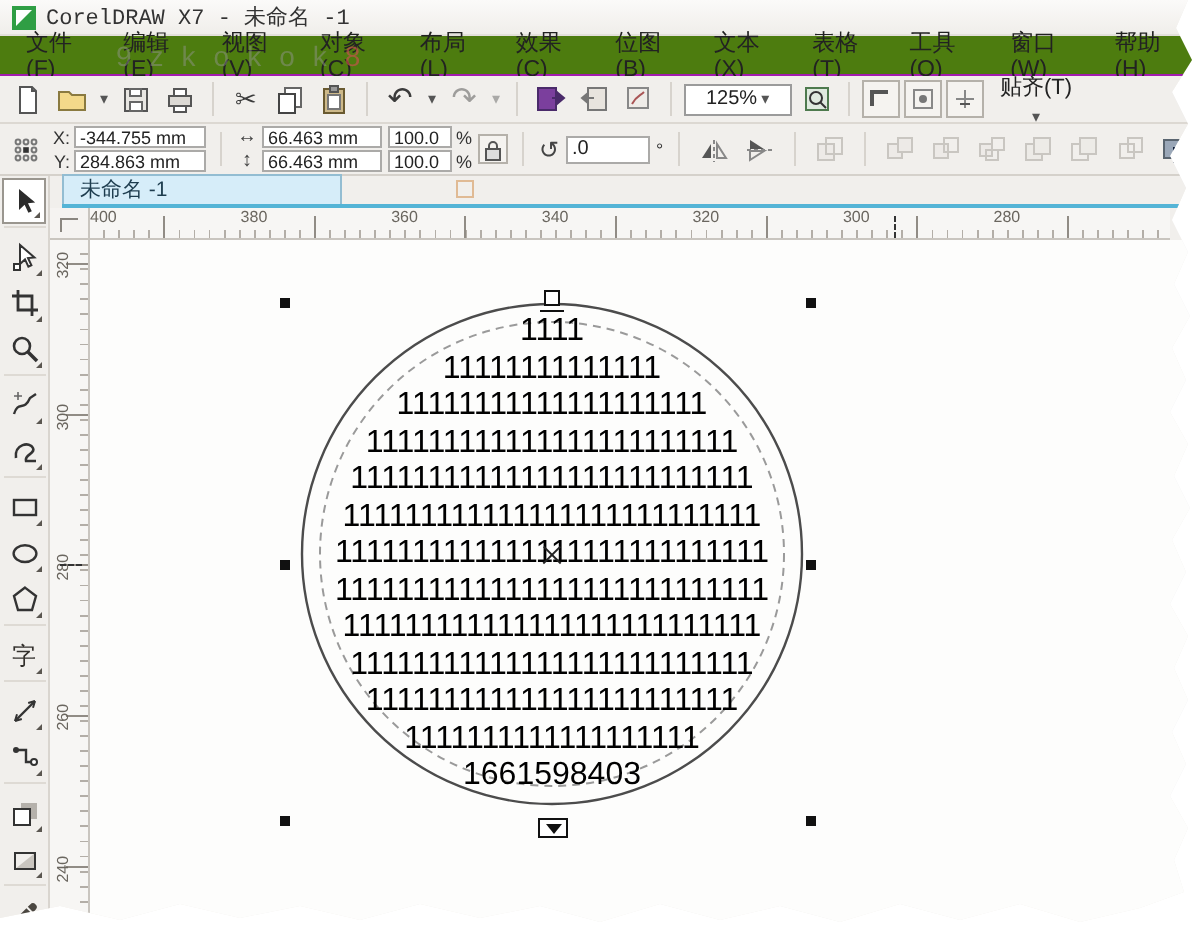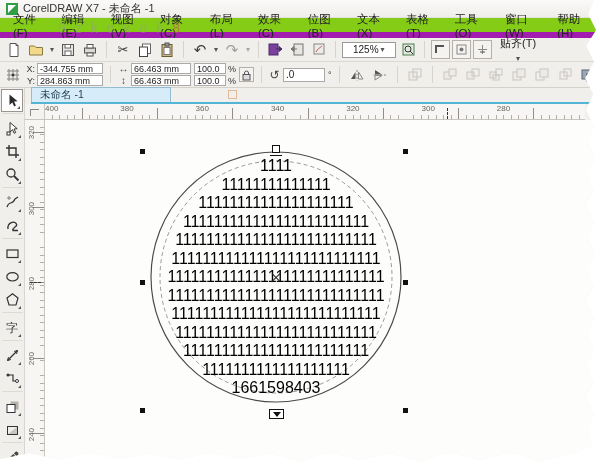--- a/index.html
+++ b/index.html
@@ -3,23 +3,23 @@
 <meta charset="utf-8">
 <style>
   html,body{margin:0;padding:0;background:#fff;}
   *{box-sizing:border-box;font-family:"Liberation Sans",sans-serif;}
   #app{position:relative;width:600px;height:472px;background:#f1efec;overflow:hidden;
        clip-path:polygon(0 0,594px 0,588px 14px,596px 30px,586px 46px,594px 62px,585px 78px,593px 94px,586px 110px,594px 126px,587px 142px,595px 158px,586px 174px,593px 190px,585px 206px,594px 222px,587px 238px,595px 254px,586px 270px,593px 286px,585px 302px,594px 318px,587px 334px,594px 350px,586px 366px,593px 382px,585px 398px,594px 414px,587px 430px,592px 446px,570px 454px,540px 461px,510px 452px,480px 460px,450px 452px,420px 461px,390px 453px,360px 460px,330px 452px,300px 461px,270px 453px,240px 459px,210px 452px,180px 460px,150px 453px,120px 459px,90px 452px,60px 460px,30px 453px,0 459px);}
   
   .titlebar{position:absolute;left:0;top:0;width:600px;height:18px;background:linear-gradient(#fbfaf9,#f0eeea);display:flex;align-items:center;padding-left:6px;gap:5px;border-bottom:1px solid #e3e0db;}
   .corel-logo{width:12px;height:12px;background:#2f9e44;position:relative;flex:0 0 auto;}
   .corel-logo:after{content:"";position:absolute;left:2px;top:2px;border-left:8px solid #fff;border-bottom:8px solid transparent;}
-  .titlebar .ttl{font-size:11px;color:#333;}
-  
-  .menubar{position:absolute;left:0;top:18px;width:600px;height:20px;background:#84cc16;display:flex;align-items:center;padding-left:6px;border-bottom:6px solid #a21caf;}
+  .titlebar .ttl{font-size:11px;color:#333;font-family:Liberation Mono, monospace;}
+  
+  .menubar{position:absolute;left:0;top:18px;width:600px;height:20px;background:#4d7c0f;display:flex;align-items:center;padding-left:6px;border-bottom:1px solid #a21caf;}
   .menu-item{font-size:11.5px;color:#222;padding:2px 7px;cursor:default;}
   .watermark{position:absolute;left:58px;top:20px;font-size:14px;letter-spacing:9px;color:rgba(150,150,150,.45);pointer-events:none;z-index:5;}
   .watermark .wm-accent{color:rgba(205,80,80,.65);}
   .wm-square{position:absolute;left:228px;top:90px;width:9px;height:9px;border:1px solid rgba(214,150,90,.6);z-index:5;}
   
   .toolbar{position:absolute;left:0;top:38px;width:600px;height:24px;background:#f1efec;border-bottom:1px solid #dcd8d2;display:flex;align-items:center;padding-left:4px;gap:2px;}
   .tbtn{width:20px;height:20px;display:flex;align-items:center;justify-content:center;flex:0 0 auto;}
   .tbtn svg{display:block;}
   .caret{font-size:8px;color:#555;width:8px;text-align:center;flex:0 0 auto;}
   .sep{width:1px;height:17px;background:#d7d3cd;margin:0 4px;flex:0 0 auto;}

